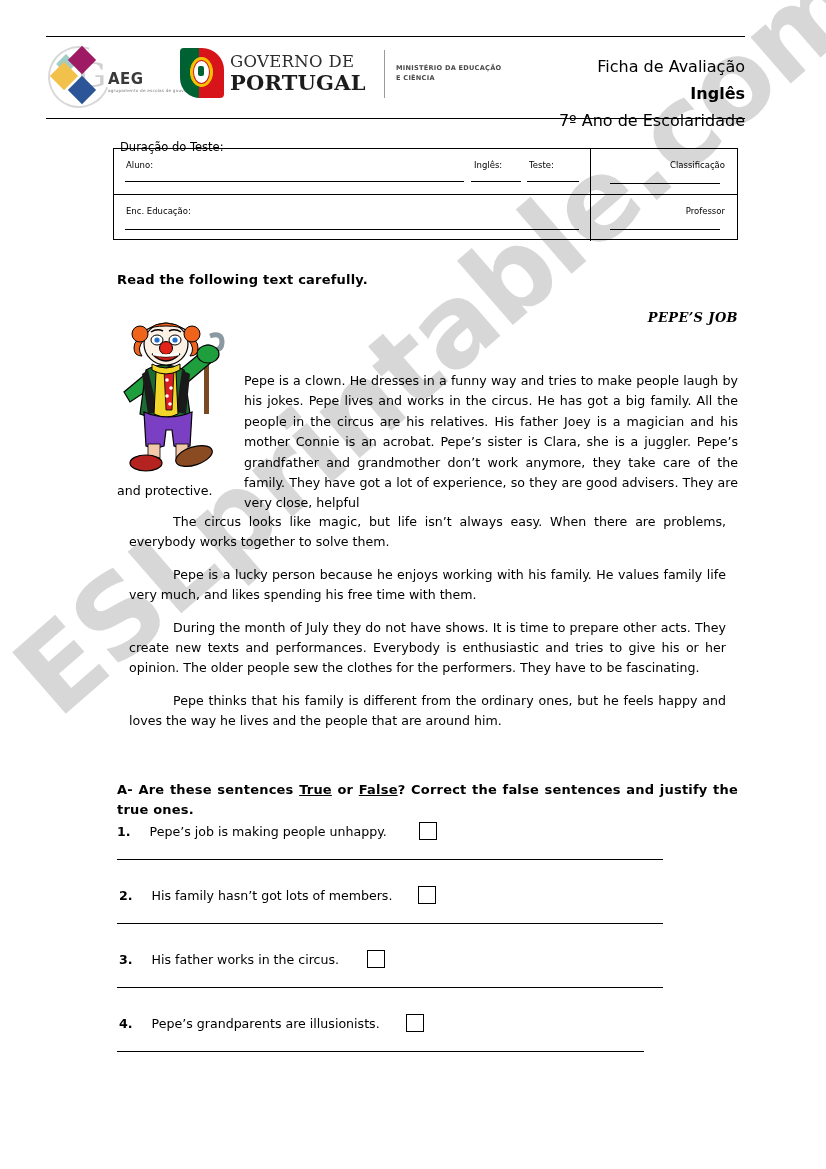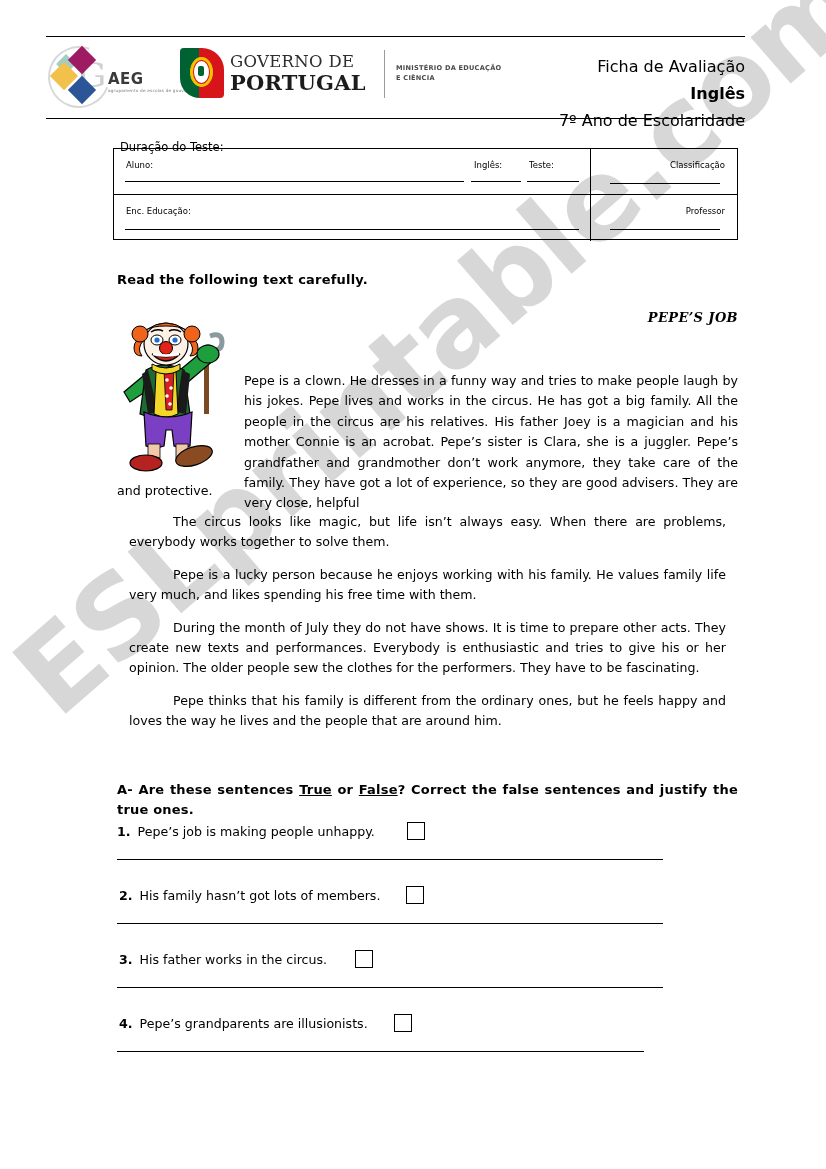--- a/index.html
+++ b/index.html
@@ -387,21 +387,21 @@
     display: flex;
     align-items: center;
     font-family: "DejaVu Sans", sans-serif;
     font-size: 12.6px;
     color: #000;
   }
   .q-num {
     font-weight: bold;
     margin-right: 7px;
   }
-  .q-text { white-space: nowrap; }
+  .q-text { white-space: nowrap; margin-left: 12px; }
   .q-box {
     width: 18px;
     height: 18px;
     border: 1.3px solid #000;
     box-sizing: border-box;
     background: #ffffff;
   }
   .answer-rule {
     height: 0;
     border-top: 1.4px solid #000;

